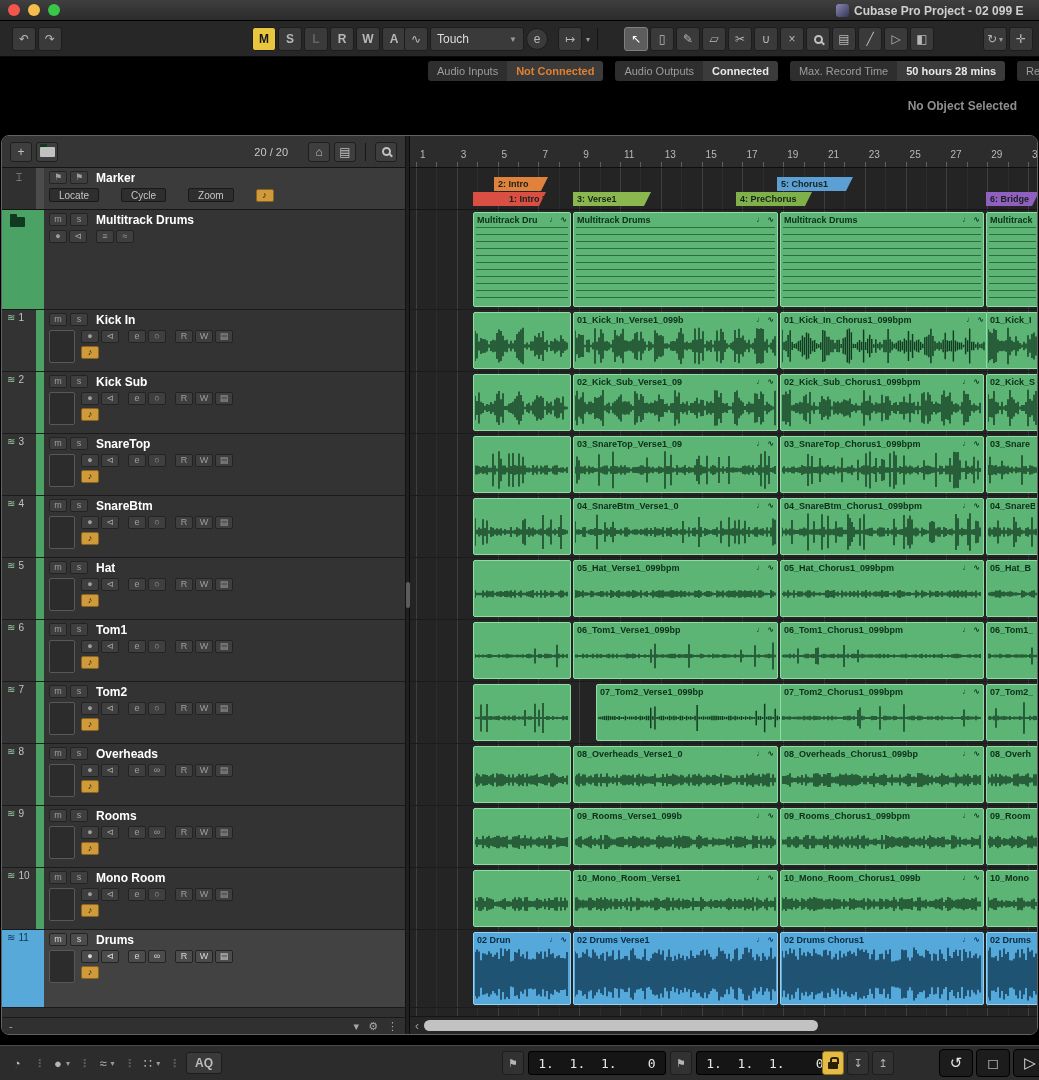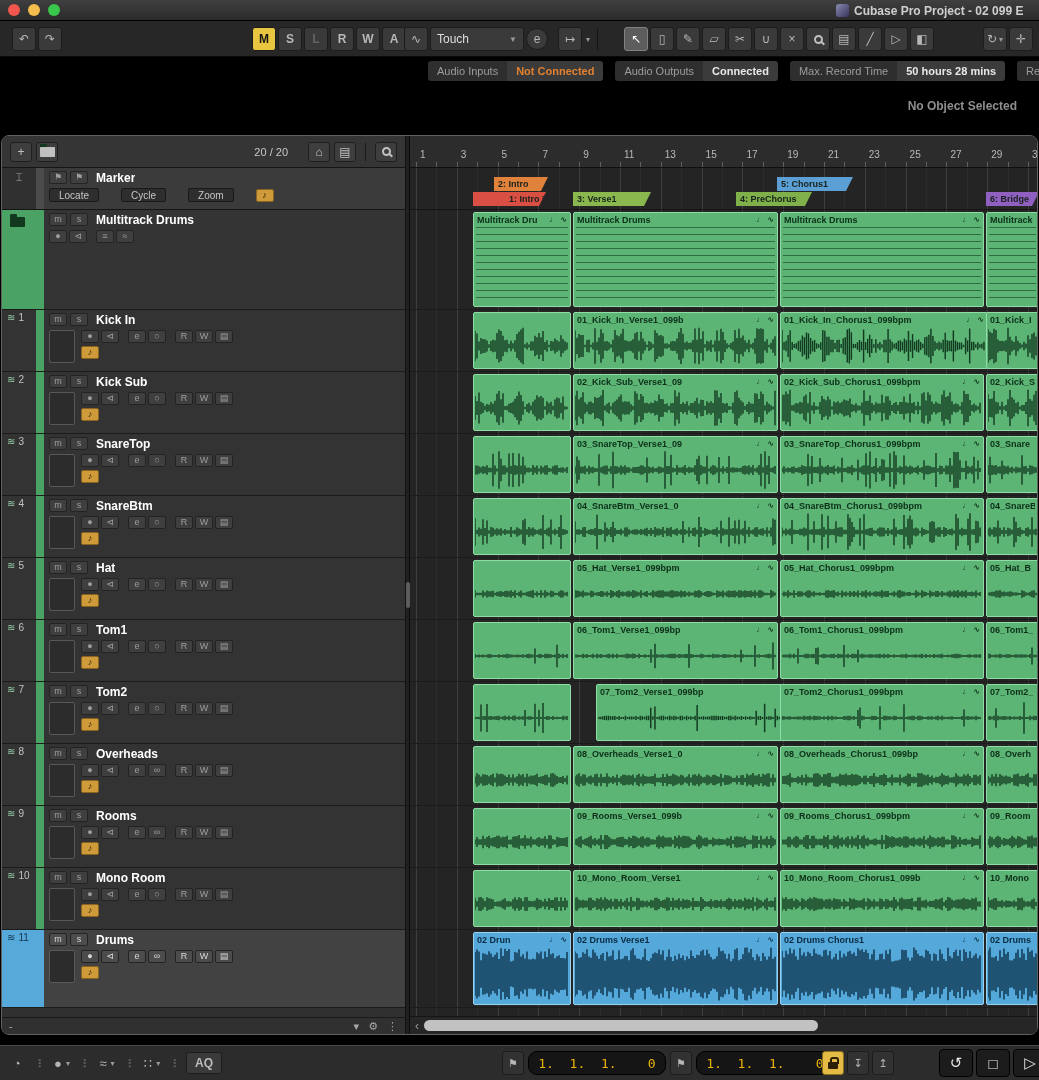--- a/index.html
+++ b/index.html
@@ -117,21 +117,21 @@
   .gapline{height:10px;background:#000}
 
   
   .transport{height:35px;background:#2c2c2c;border-top:1px solid #4a4a4a;position:relative}
   .t-left{position:absolute;left:6px;top:5px;display:flex;align-items:center;gap:6px}
   .tpb{height:24px;min-width:22px;color:#b5b5b5;font-size:13px;display:flex;align-items:center;gap:2px;justify-content:center}
   .grip{color:#5c5c5c;font-size:11px;font-weight:bold}
   .aq{border:1px solid #1d1d1d;background:#3a3a3a;border-radius:3px;padding:0 8px;height:22px;color:#bbb;font-size:12px;font-weight:bold;display:flex;align-items:center}
   .t-loc{position:absolute;left:502px;top:5px;display:flex;align-items:center;gap:4px}
   .flagbtn{width:22px;height:24px;background:#323232;border:1px solid #1d1d1d;border-radius:3px;color:#b5b5b5;display:flex;align-items:center;justify-content:center;font-size:11px}
-  .lcd{width:138px;height:24px;background:#151515;border:1px solid #000;border-radius:9px;color:#eab308;font-family:"DejaVu Sans Mono",monospace;font-size:13px;display:flex;align-items:center;justify-content:center;white-space:pre}
+  .lcd{width:138px;height:24px;background:#151515;border:1px solid #000;border-radius:3px;color:#e5e5e5;font-family:"DejaVu Sans Mono",monospace;font-size:13px;display:flex;align-items:center;justify-content:center;white-space:pre}
   .t-punch{position:absolute;left:822px;top:5px;display:flex;gap:3px;align-items:center}
   .lockbtn{width:22px;height:24px;background:#e3bb45;border:1px solid #8a6f1d;border-radius:3px;display:flex;align-items:center;justify-content:center}
   .locki{width:10px;height:7px;background:#2b2005;border-radius:1px;position:relative;margin-top:4px}
   .locki::before{content:'';position:absolute;top:-5px;left:1.5px;width:5px;height:5px;border:2px solid #2b2005;border-bottom:none;border-radius:3px 3px 0 0}
   .t-ctl{position:absolute;right:-8px;top:3px;display:flex;gap:3px;align-items:center}
   .ctl{width:34px;height:28px;background:#1c1c1c;border:1px solid #000;border-radius:4px;color:#e4e4e4;font-size:15px;display:flex;align-items:center;justify-content:center}
 </style>
 </head>
 <body>
 

